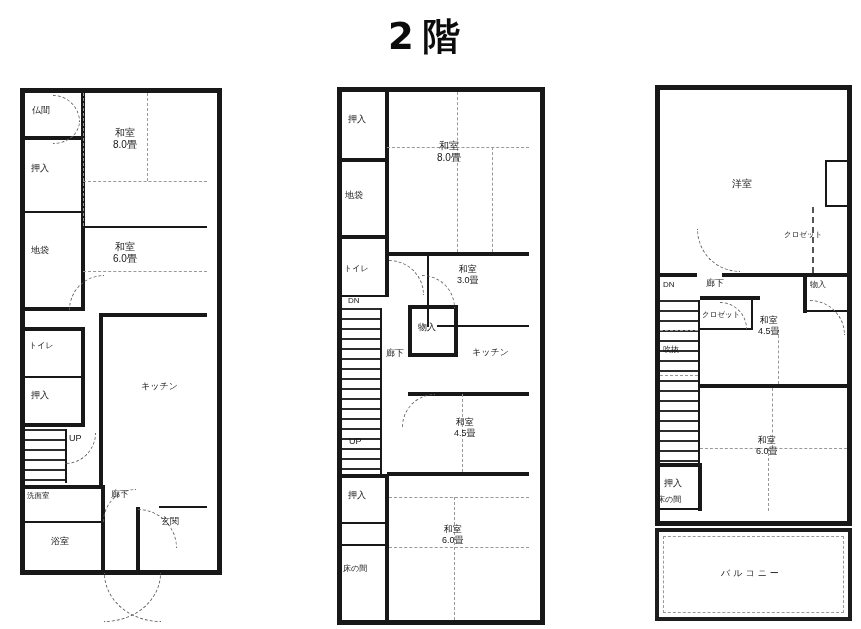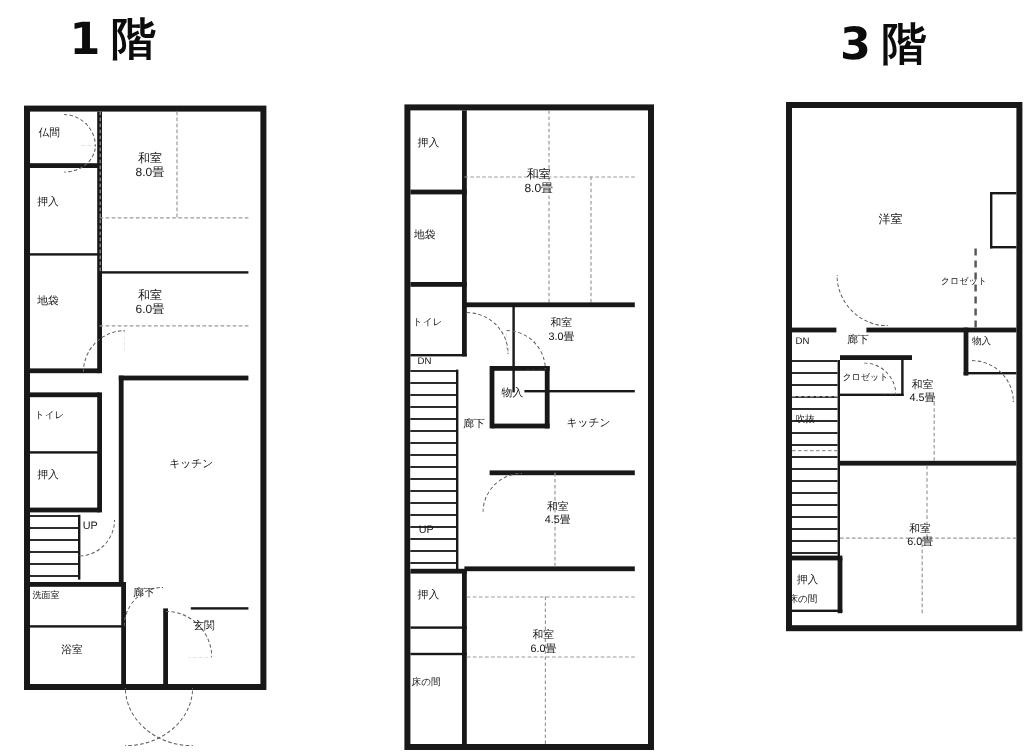--- a/index.html
+++ b/index.html
@@ -20,22 +20,21 @@
   .st{position:absolute;background:repeating-linear-gradient(180deg,#2c2c2c 0 2px,#ffffff 2px 10px);}
   .arc{position:absolute;}
   .balc{position:absolute;border:4px solid #1d1d1d;background:#fff;}
   .balc-in{position:absolute;left:4px;top:4px;right:4px;bottom:4px;border:1px dashed #9a9a9a;}
 </style>
 </head>
 <body>
 
 <div class="canvas">
 
-  <div class="title" style="left:58px;top:8px;">1階</div>
-  <div class="title" style="left:700px;top:12px;">3階</div>
+  <div class="title" style="left:388px;top:12px;">2階</div>
 
   <div class="plan" style="left:20px;top:88px;width:192px;height:477px;">
 
     <div class="wv" style="left:56px;top:0;height:218px;"></div>
     <div class="wh" style="left:0;top:43px;width:58px;"></div>
     <div class="wh thin" style="left:0;top:118px;width:58px;"></div>
     <div class="wh" style="left:0;top:214px;width:58px;"></div>
     <div class="wv" style="left:56px;top:234px;height:100px;"></div>
     <div class="wh" style="left:0;top:234px;width:58px;"></div>
     <div class="wh thin" style="left:0;top:283px;width:58px;"></div>
@@ -208,14 +207,18 @@
     <div class="lb s8" style="left:3px;top:255px;">吹抜</div>
     <div class="lb s9" style="left:4px;top:388px;">押入</div>
     <div class="lb c2 s9" style="left:96px;top:345px;">
       <span>和室</span><br>
       <span>6.0畳</span>
     </div>
   </div>
 
   <div class="lb s8" style="position:absolute;left:657px;top:495px;">床の間</div>
 
+  <div class="balc" style="left:655px;top:528px;width:189px;height:85px;">
+    <div class="balc-in"></div>
+    <div class="lb s9" style="left:62px;top:36px;letter-spacing:3px;">バルコニー</div>
+  </div>
 
 </div>
 
 </body></html>

